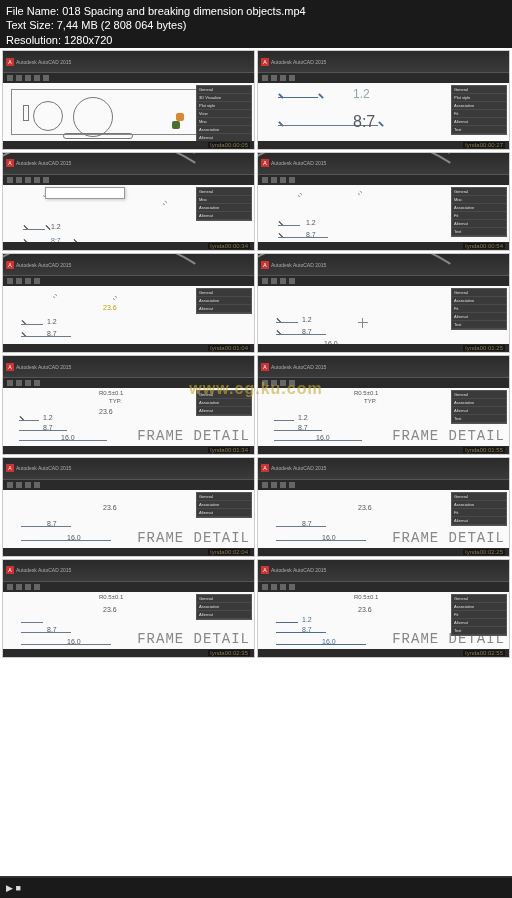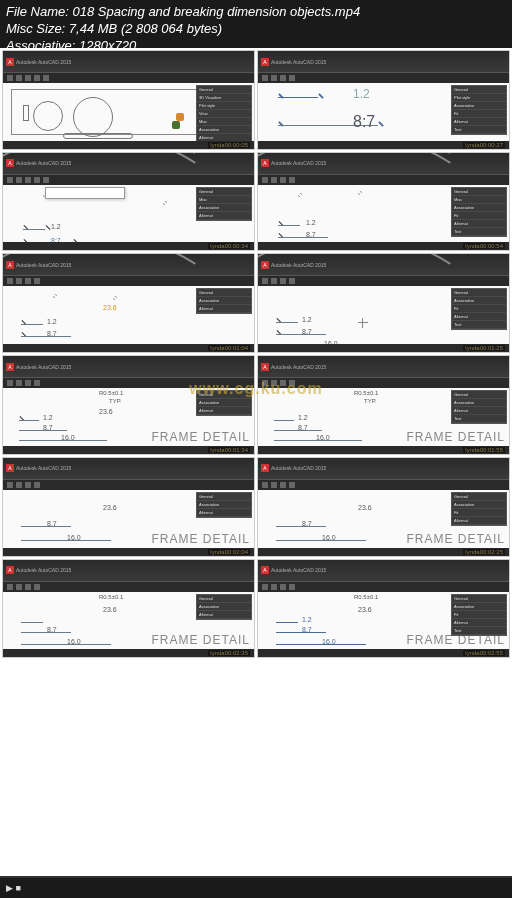--- a/index.html
+++ b/index.html
@@ -15,21 +15,21 @@
   }
   .header {
     background: #1a1a1a;
     color: #fff;
     padding: 4px 6px;
     display: flex;
     justify-content: space-between;
     align-items: flex-start;
     height: 48px;
   }
-  .header-info { font-size: 13px; line-height: 1.3; font-style: italic; }
+  .header-info { font-size: 11px; line-height: 1.3; }
   .mpc-logo {
     font-size: 20px;
     font-weight: bold;
     letter-spacing: 1px;
     background: linear-gradient(180deg, #6a6a6a 0%, #3a3a3a 50%, #5a5a5a 100%);
     -webkit-background-clip: text;
     background-clip: text;
     color: transparent;
     padding-right: 4px;
   }
@@ -143,24 +143,24 @@
   }
   .dim-text-big {
     position: absolute;
     font-size: 12px;
     color: #444;
   }
   .frame-text {
     position: absolute;
     bottom: 2px;
     right: 4px;
-    font-size: 12px;
+    font-size: 14px;
     color: #888;
     letter-spacing: 1px;
-    font-family: Liberation Sans, sans-serif;
+    font-family: Liberation Mono, monospace;
   }
   .lynda {
     position: absolute;
     bottom: 1px;
     right: 4px;
     font-size: 6px;
     color: #8a7a4a;
     background: rgba(10,10,10,.6);
     padding: 0 2px;
   }
@@ -222,22 +222,22 @@
     background: #d88830;
     border-radius: 2px;
   }
 </style>
 </head>
 <body>
 
 <div class="header">
   <div class="header-info">
     <div><span>File Name:</span> <span>018 Spacing and breaking dimension objects.mp4</span></div>
-    <div><span>Misc Size:</span> <span>7,44 MB (2 808 064 bytes)</span></div>
-    <div><span>Associative:</span> <span>1280x720</span></div>
+    <div><span>Text Size:</span> <span>7,44 MB (2 808 064 bytes)</span></div>
+    <div><span>Resolution:</span> <span>1280x720</span></div>
   </div>
 </div>
 
 <div class="grid">
 
   <div class="thumb">
     <div class="thumb-top">
         <div class="a-icon">A</div>
         <span>Autodesk AutoCAD 2015</span>
       </div>

